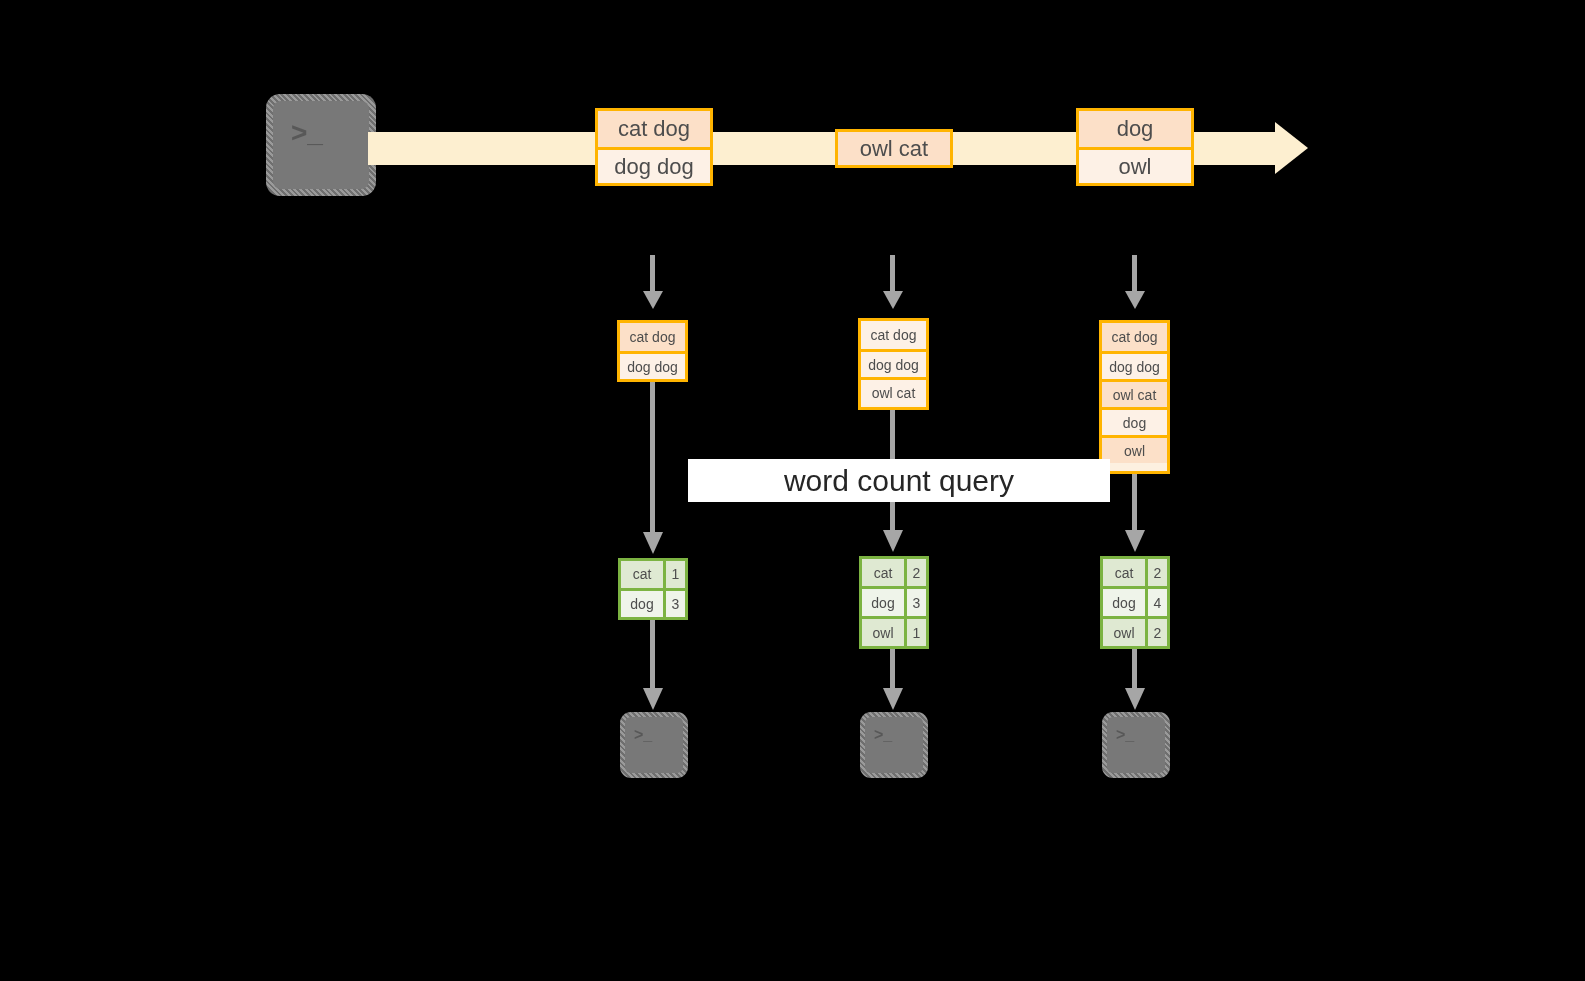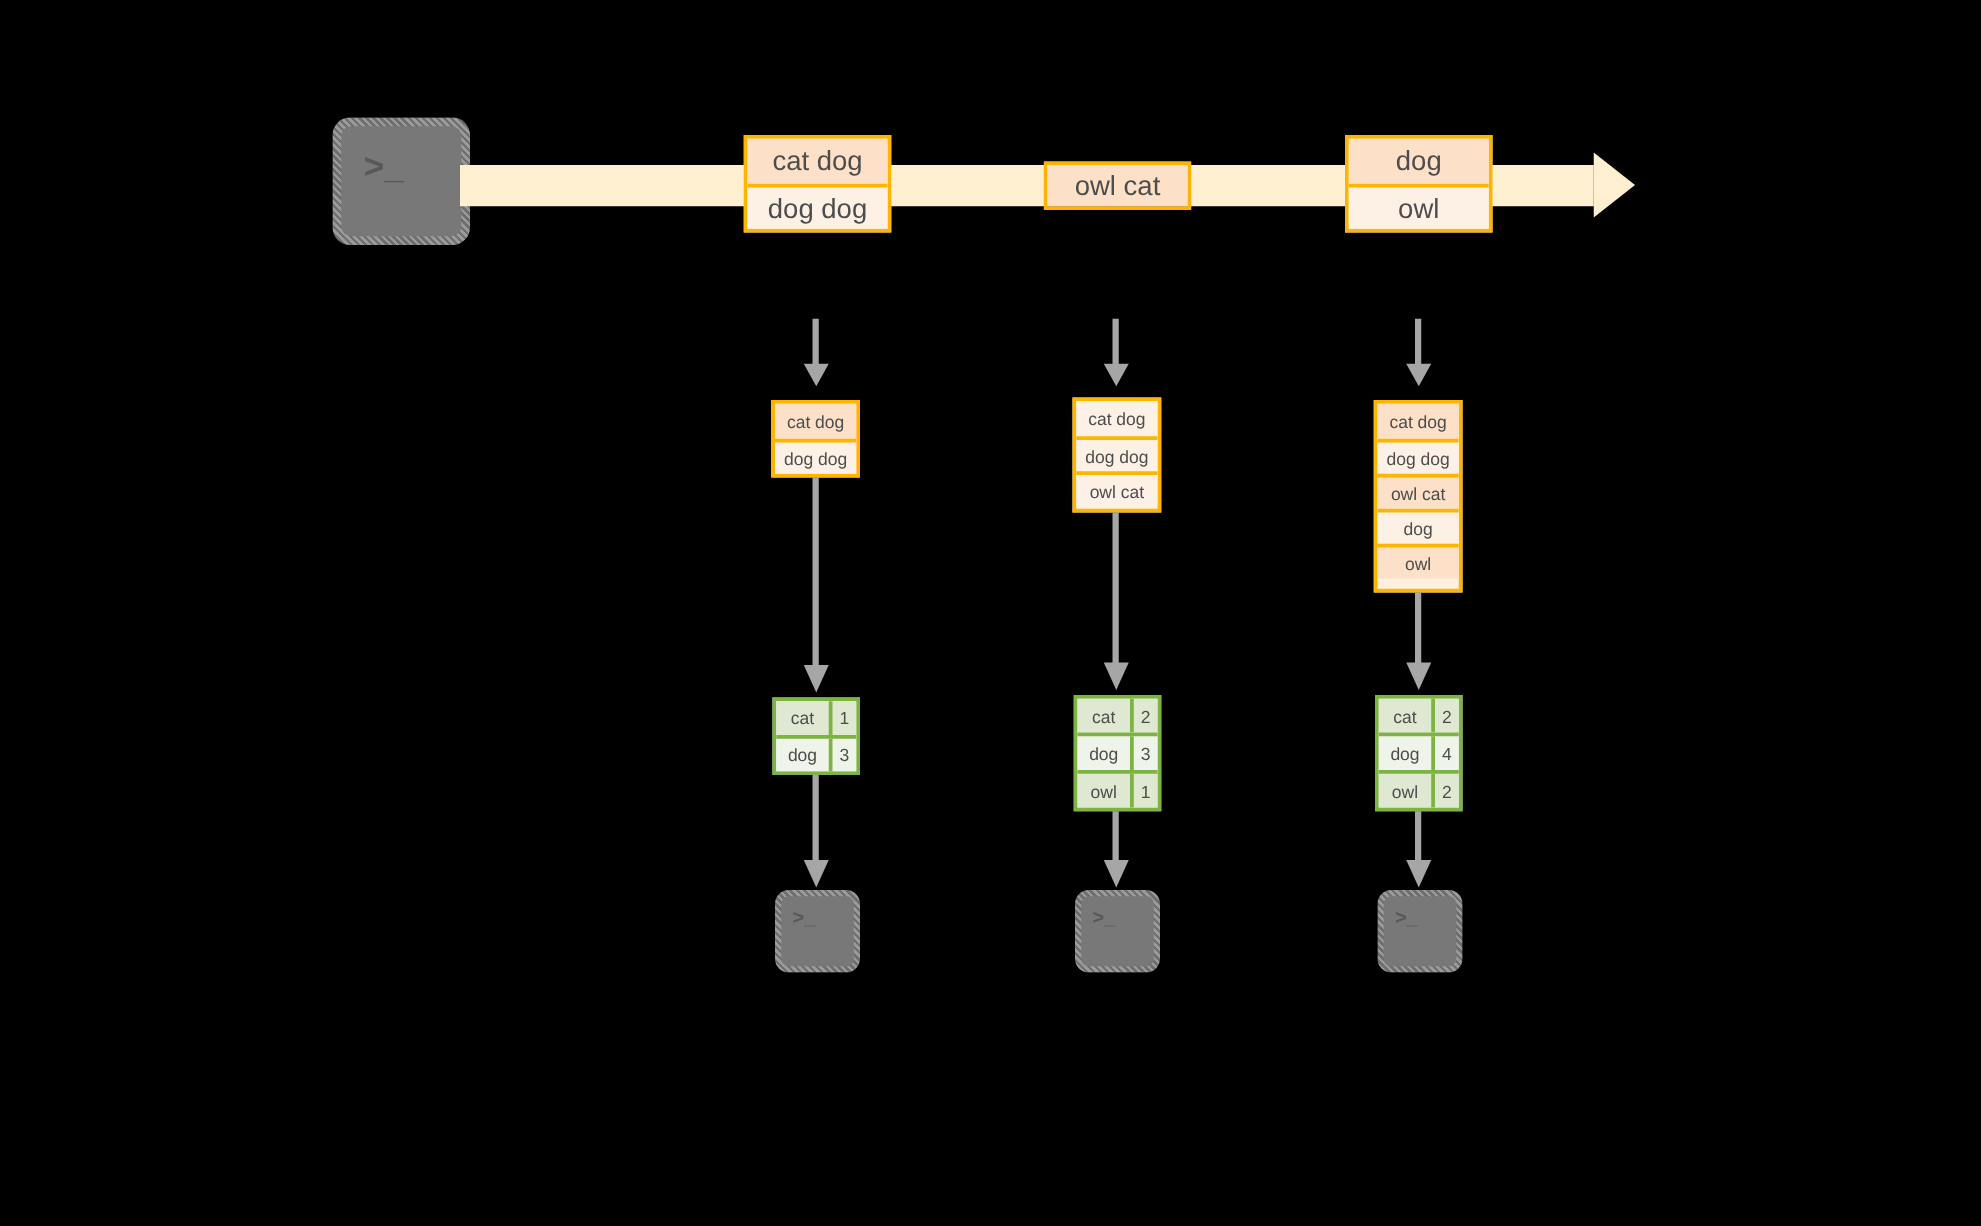--- a/index.html
+++ b/index.html
@@ -284,14 +284,15 @@
   </div>
 
   <div class="conn-line" style="left:1132px; top:649px; width:5px; height:41px;"></div>
   <div class="conn-head" style="left:1125px; top:688px; border-width:22px 10px 0 10px;"></div>
 
   <div class="term" style="left:1102px; top:712px; width:68px; height:66px; border-width:5px; border-radius:11px;">
     <div class="term-inner" style="border-radius:6px;"></div>
     <div class="term-glyph" style="left:9px; top:10px; font-size:16px;">&gt;_</div>
   </div>
 
+  <div class="qlabel" style="left:688px; top:459px; width:422px; height:43px; font-size:30px;">word count query</div>
 
 </div>
 
 </body></html>

